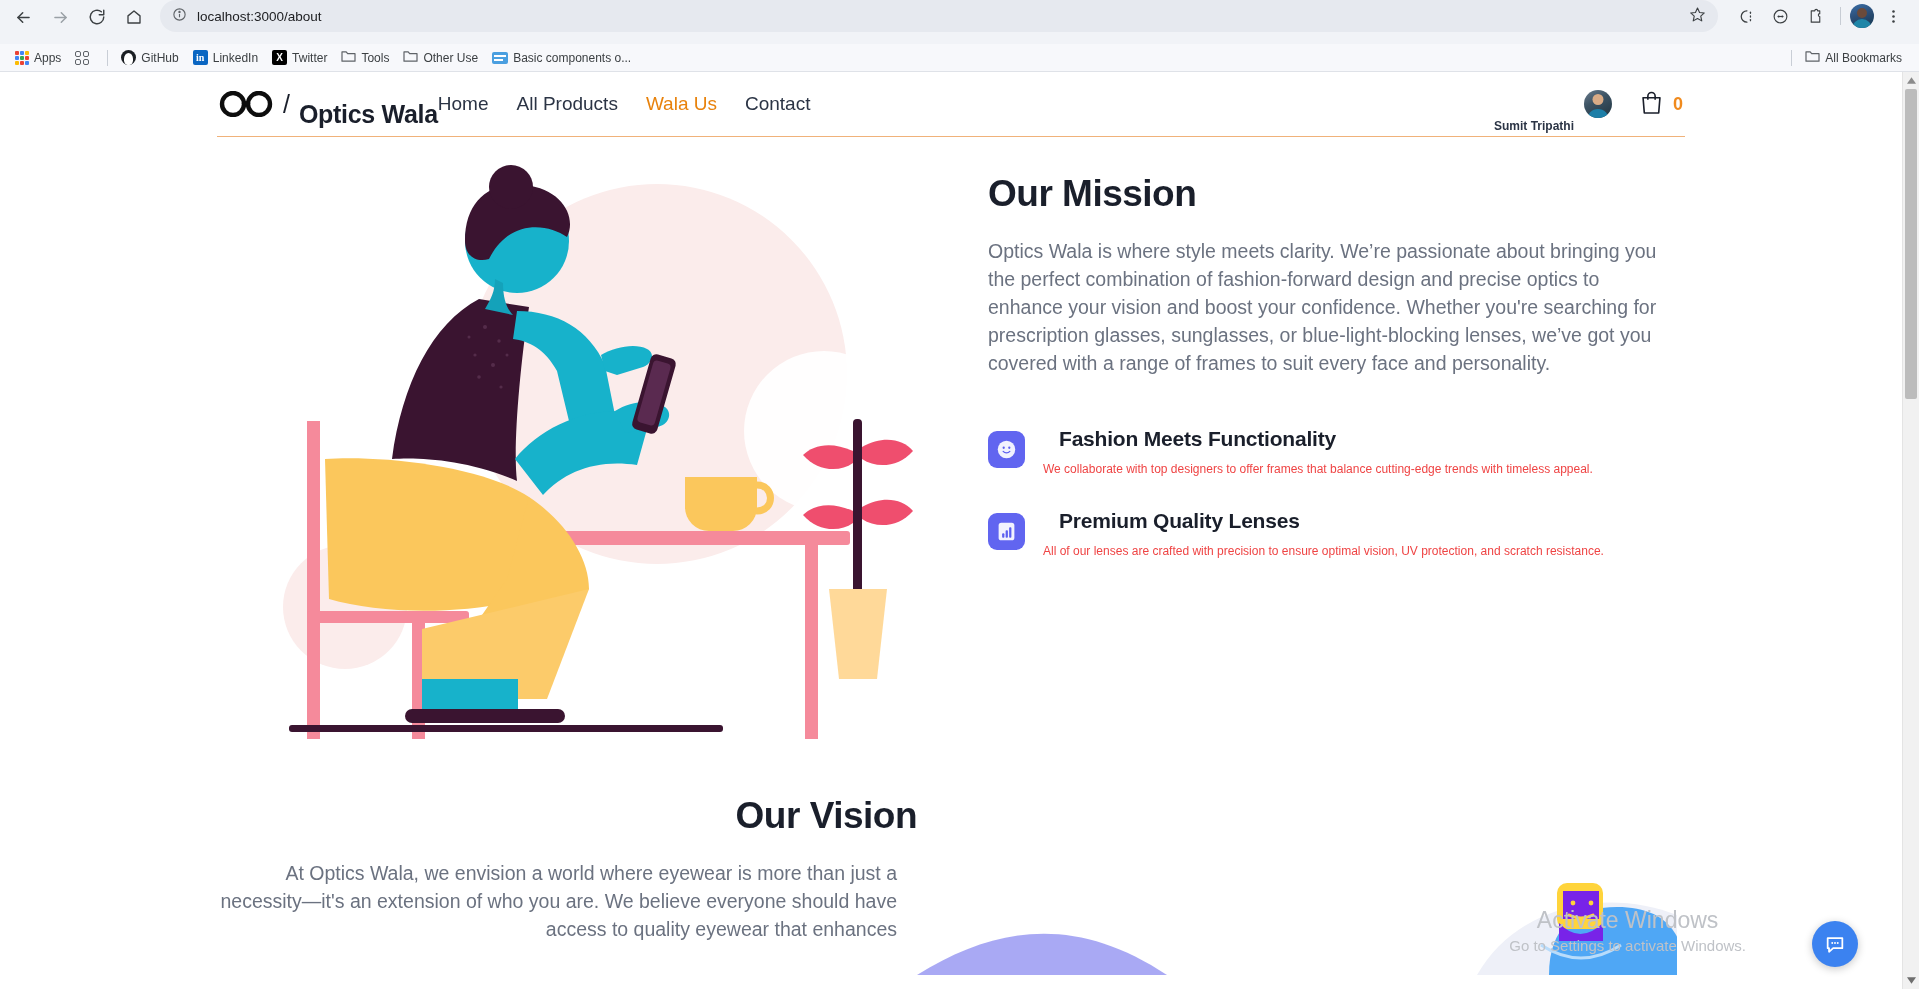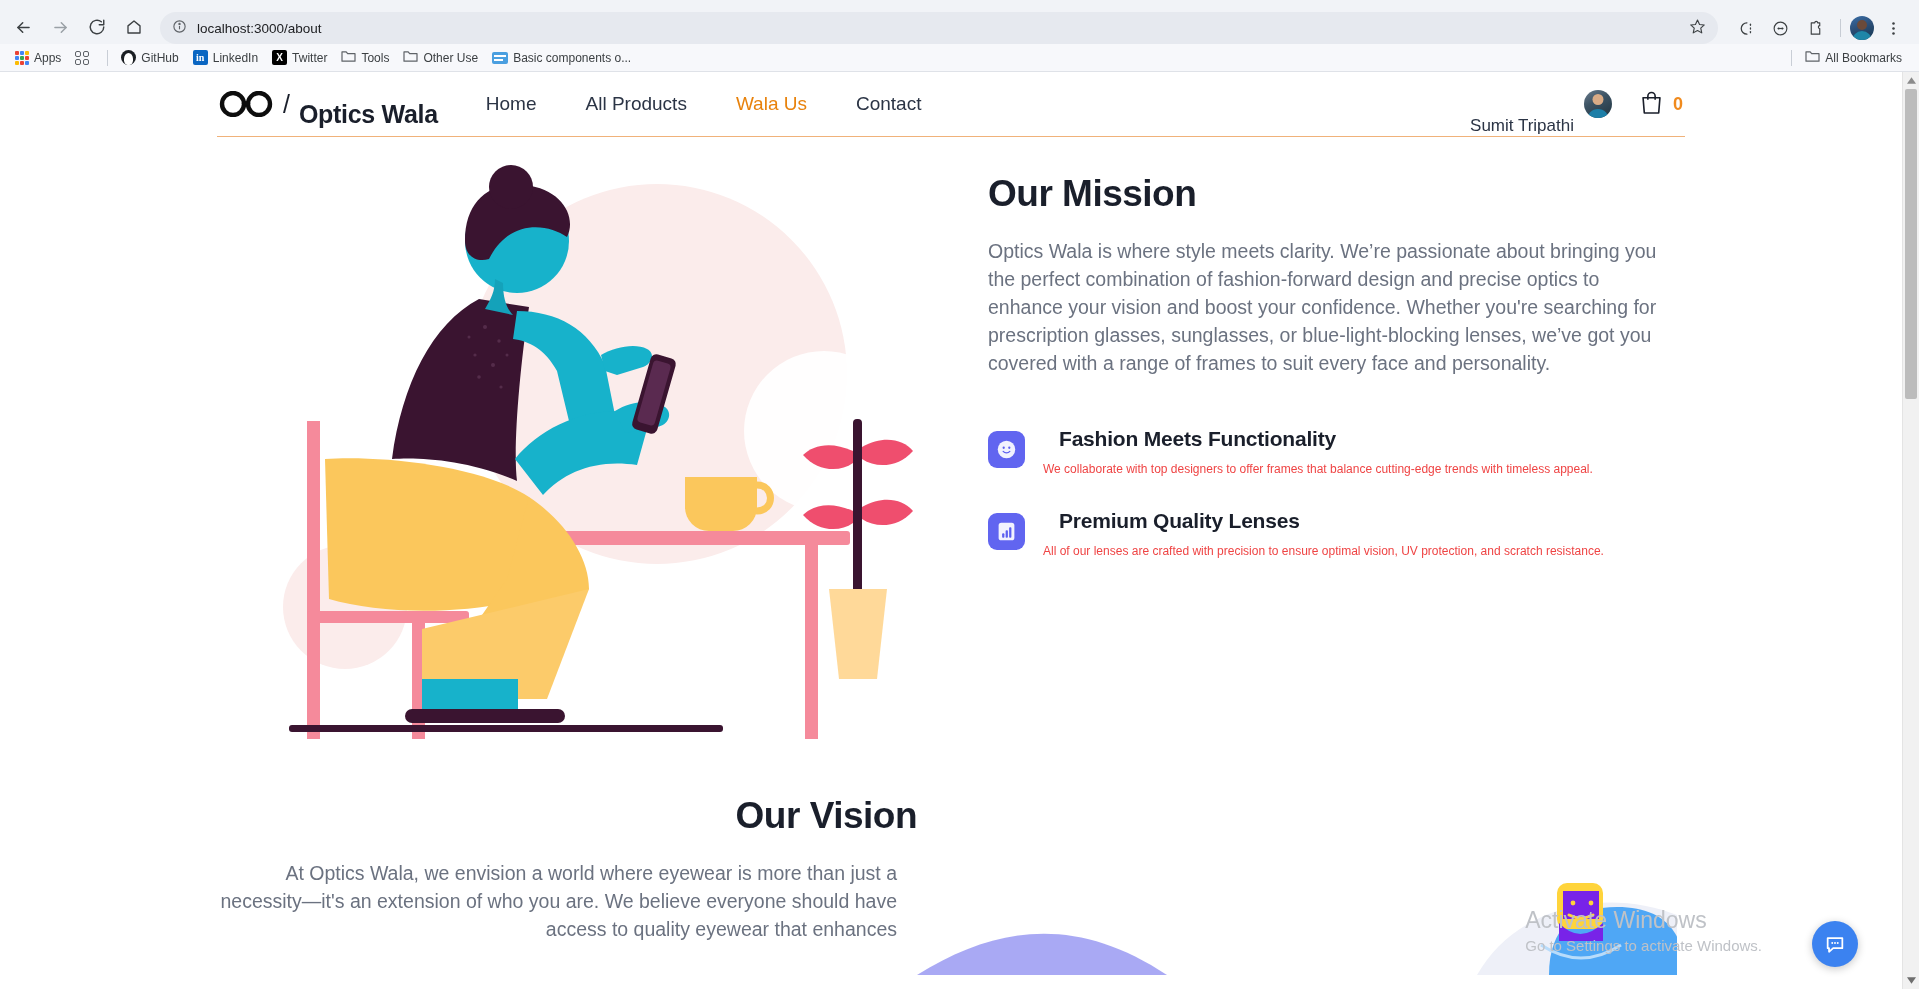--- a/index.html
+++ b/index.html
@@ -9,21 +9,21 @@
     font-family: "Liberation Sans", sans-serif;
     background: #ffffff;
   }
 
   
   .browser { width: 1919px; height: 989px; display: flex; flex-direction: column; background:#f1f3f7; }
 
   .toolbar {
     height: 44px; flex: 0 0 44px;
     background: #f1f3f7;
-    display: flex; align-items: flex-end;
+    display: flex; align-items: flex-start;
     padding: 0 10px 0 6px;
     gap: 3px;
   }
   .navbtn {
     width: 34px; height: 34px; border-radius: 50%;
     display: flex; align-items: center; justify-content: center;
     color: #3c4043; flex: 0 0 auto;
   }
   .navbtn svg { display:block; }
   .omnibox {
@@ -103,26 +103,26 @@
     height: 65px; display: flex; align-items: center;
     border-bottom: 1px solid #f0b27a;
     padding: 0 2px;
   }
   .brand { display: flex; align-items: center; gap: 8px; flex: 0 0 auto; }
   .glasses { display:block; }
   .brand-slash { font-size: 25px; color:#1a1f2b; font-weight: 400; margin: 0 1px 0 2px;}
   .brand-name {
     font-size: 25px; color: #1a1f2b; font-weight: 600; letter-spacing: -0.3px; margin-top: 21px;
   }
-  .site-nav { display: flex; align-items: center; gap: 49px; margin-left: 48px; }
+  .site-nav { display: flex; align-items: center; gap: 28px; }
   .nav-link { font-size: 19px; color: #2b3445; font-weight: 500; white-space: nowrap; }
   .nav-link.active { color: #e8820c; }
   .header-right { margin-left: auto; display: flex; align-items: center; gap: 28px; }
   .user-chip { display:flex; align-items:center; gap: 10px; }
-  .user-name { font-size: 17px; color: #2b3445; font-weight: 400; margin-top: 44px; }
+  .user-name { font-size: 12px; color: #2b3445; font-weight: 700; margin-top: 44px; }
   .avatar-user {
     width: 28px; height: 28px; border-radius: 50%;
     background: linear-gradient(150deg,#6b7d8e 0%,#3d5364 40%,#1f3440 100%);
     position: relative; overflow: hidden;
   }
   .avatar-user::after {
     content:""; position:absolute; left:50%; top:4px; width:11px; height:11px;
     border-radius:50%; background:#d9ab86; transform:translateX(-50%);
   }
   .avatar-user::before {
@@ -161,22 +161,22 @@
 
   .vision-row { margin-top: 56px; display:flex; }
   .vision-text { width: 700px; flex: 0 0 700px; text-align: right; }
   .vision-illus { flex: 1 1 auto; position: relative; height: 180px; }
 
   
   .illus-svg { position: absolute; left: 0; top: 0; }
 
   
   .watermark {
-    position: absolute; right: 140px; bottom: 32px;
-    text-align: left; pointer-events: none; user-select: none;
+    position: absolute; right: 156px; bottom: 32px;
+    text-align: center; pointer-events: none; user-select: none;
   }
   .wm-title { font-size: 23px; color: #bfc2c7; line-height: 30px; }
   .wm-sub { font-size: 15px; color: #bfc2c7; line-height: 22px; }
 
   
   .fab {
     position: absolute; right: 44px; bottom: 22px;
     width: 46px; height: 46px; border-radius: 50%;
     background: #3b82f0; display:flex; align-items:center; justify-content:center;
     box-shadow: 0 2px 8px rgba(0,0,0,.22);

